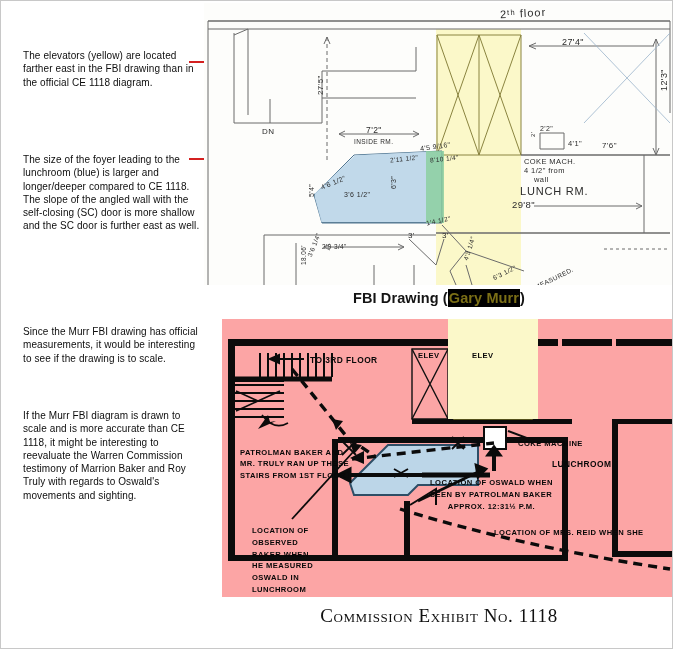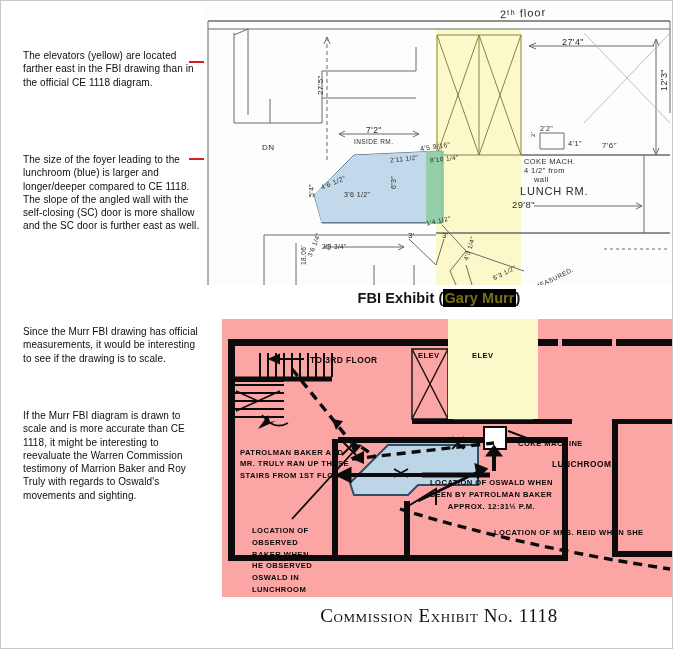--- a/index.html
+++ b/index.html
@@ -226,30 +226,30 @@
     <div class="hand" style="left:96px;top:262px;font-size:6.5px;transform:rotate(-90deg);transform-origin:left top;">18.06'</div>
     <div class="hand" style="left:258px;top:256px;font-size:6.5px;transform:rotate(-72deg);transform-origin:left top;">4'3 1/4"</div>
 
     <div class="hand" style="left:288px;top:266px;font-size:6.5px;transform:rotate(-26deg);">6'3 1/2"</div>
     <div class="hand" style="left:310px;top:276px;font-size:6.5px;transform:rotate(-26deg);">HALL MEASURED.</div>
     <div class="hand" style="left:336px;top:122px;font-size:7px;">2'2"</div>
     <div class="hand" style="left:364px;top:136px;font-size:7.5px;">4'1"</div>
     <div class="hand" style="left:398px;top:138px;font-size:8px;">7'6"</div>
     <div class="hand" style="left:326px;top:134px;font-size:6px;transform:rotate(-90deg);transform-origin:left top;">2'</div>
     <div class="hand" style="left:308px;top:196px;font-size:9.5px;">29'8"</div>
-    <div class="hand" style="left:58px;top:124px;font-size:8px;margin-top:16px;">DN</div>
+    <div class="hand" style="left:58px;top:124px;font-size:8px;">DN</div>
 
     <div class="hand" style="left:320px;top:154px;font-size:7.5px;">COKE MACH.</div>
     <div class="hand" style="left:320px;top:163px;font-size:7.5px;">4 1/2" from</div>
     <div class="hand" style="left:330px;top:172px;font-size:7.5px;">wall</div>
     <div class="hand" style="left:316px;top:182px;font-size:11px;letter-spacing:.8px;">LUNCH RM.</div>
   </div>
 
   <div id="caption-fbi">
-    <span>FBI Exhibit (</span><span class="credit">Gary Murr</span><span>)</span>
+    <span>FBI Drawing (</span><span class="credit">Gary Murr</span><span>)</span>
   </div>
 
   <div id="ce1118">
 
     <div id="elevator-band-bottom"></div>
 
     <svg width="470" height="278" viewBox="0 0 470 278">
 
       <g fill="#0b0b0b" stroke="none">
         <rect x="6" y="20" width="330" height="7"></rect>
@@ -374,21 +374,21 @@
     <div class="ce-label" style="left:18px;top:128px;line-height:1.5;">
       <div>PATROLMAN BAKER AND</div>
       <div>MR. TRULY RAN UP THESE</div>
       <div>STAIRS FROM 1ST FLOOR</div>
     </div>
 
     <div class="ce-label" style="left:30px;top:206px;line-height:1.55;text-align:left;">
       <div>LOCATION OF</div>
       <div>OBSERVED</div>
       <div>BAKER WHEN</div>
-      <div>HE OBSERVED</div>
+      <div>HE MEASURED</div>
       <div>OSWALD IN</div>
       <div>LUNCHROOM</div>
     </div>
 
     <div class="ce-label" style="left:208px;top:158px;line-height:1.55;">
       <div>LOCATION OF OSWALD WHEN</div>
       <div>SEEN BY PATROLMAN BAKER</div>
       <div style="text-align:center;">APPROX. 12:31½ P.M.</div>
     </div>
 

